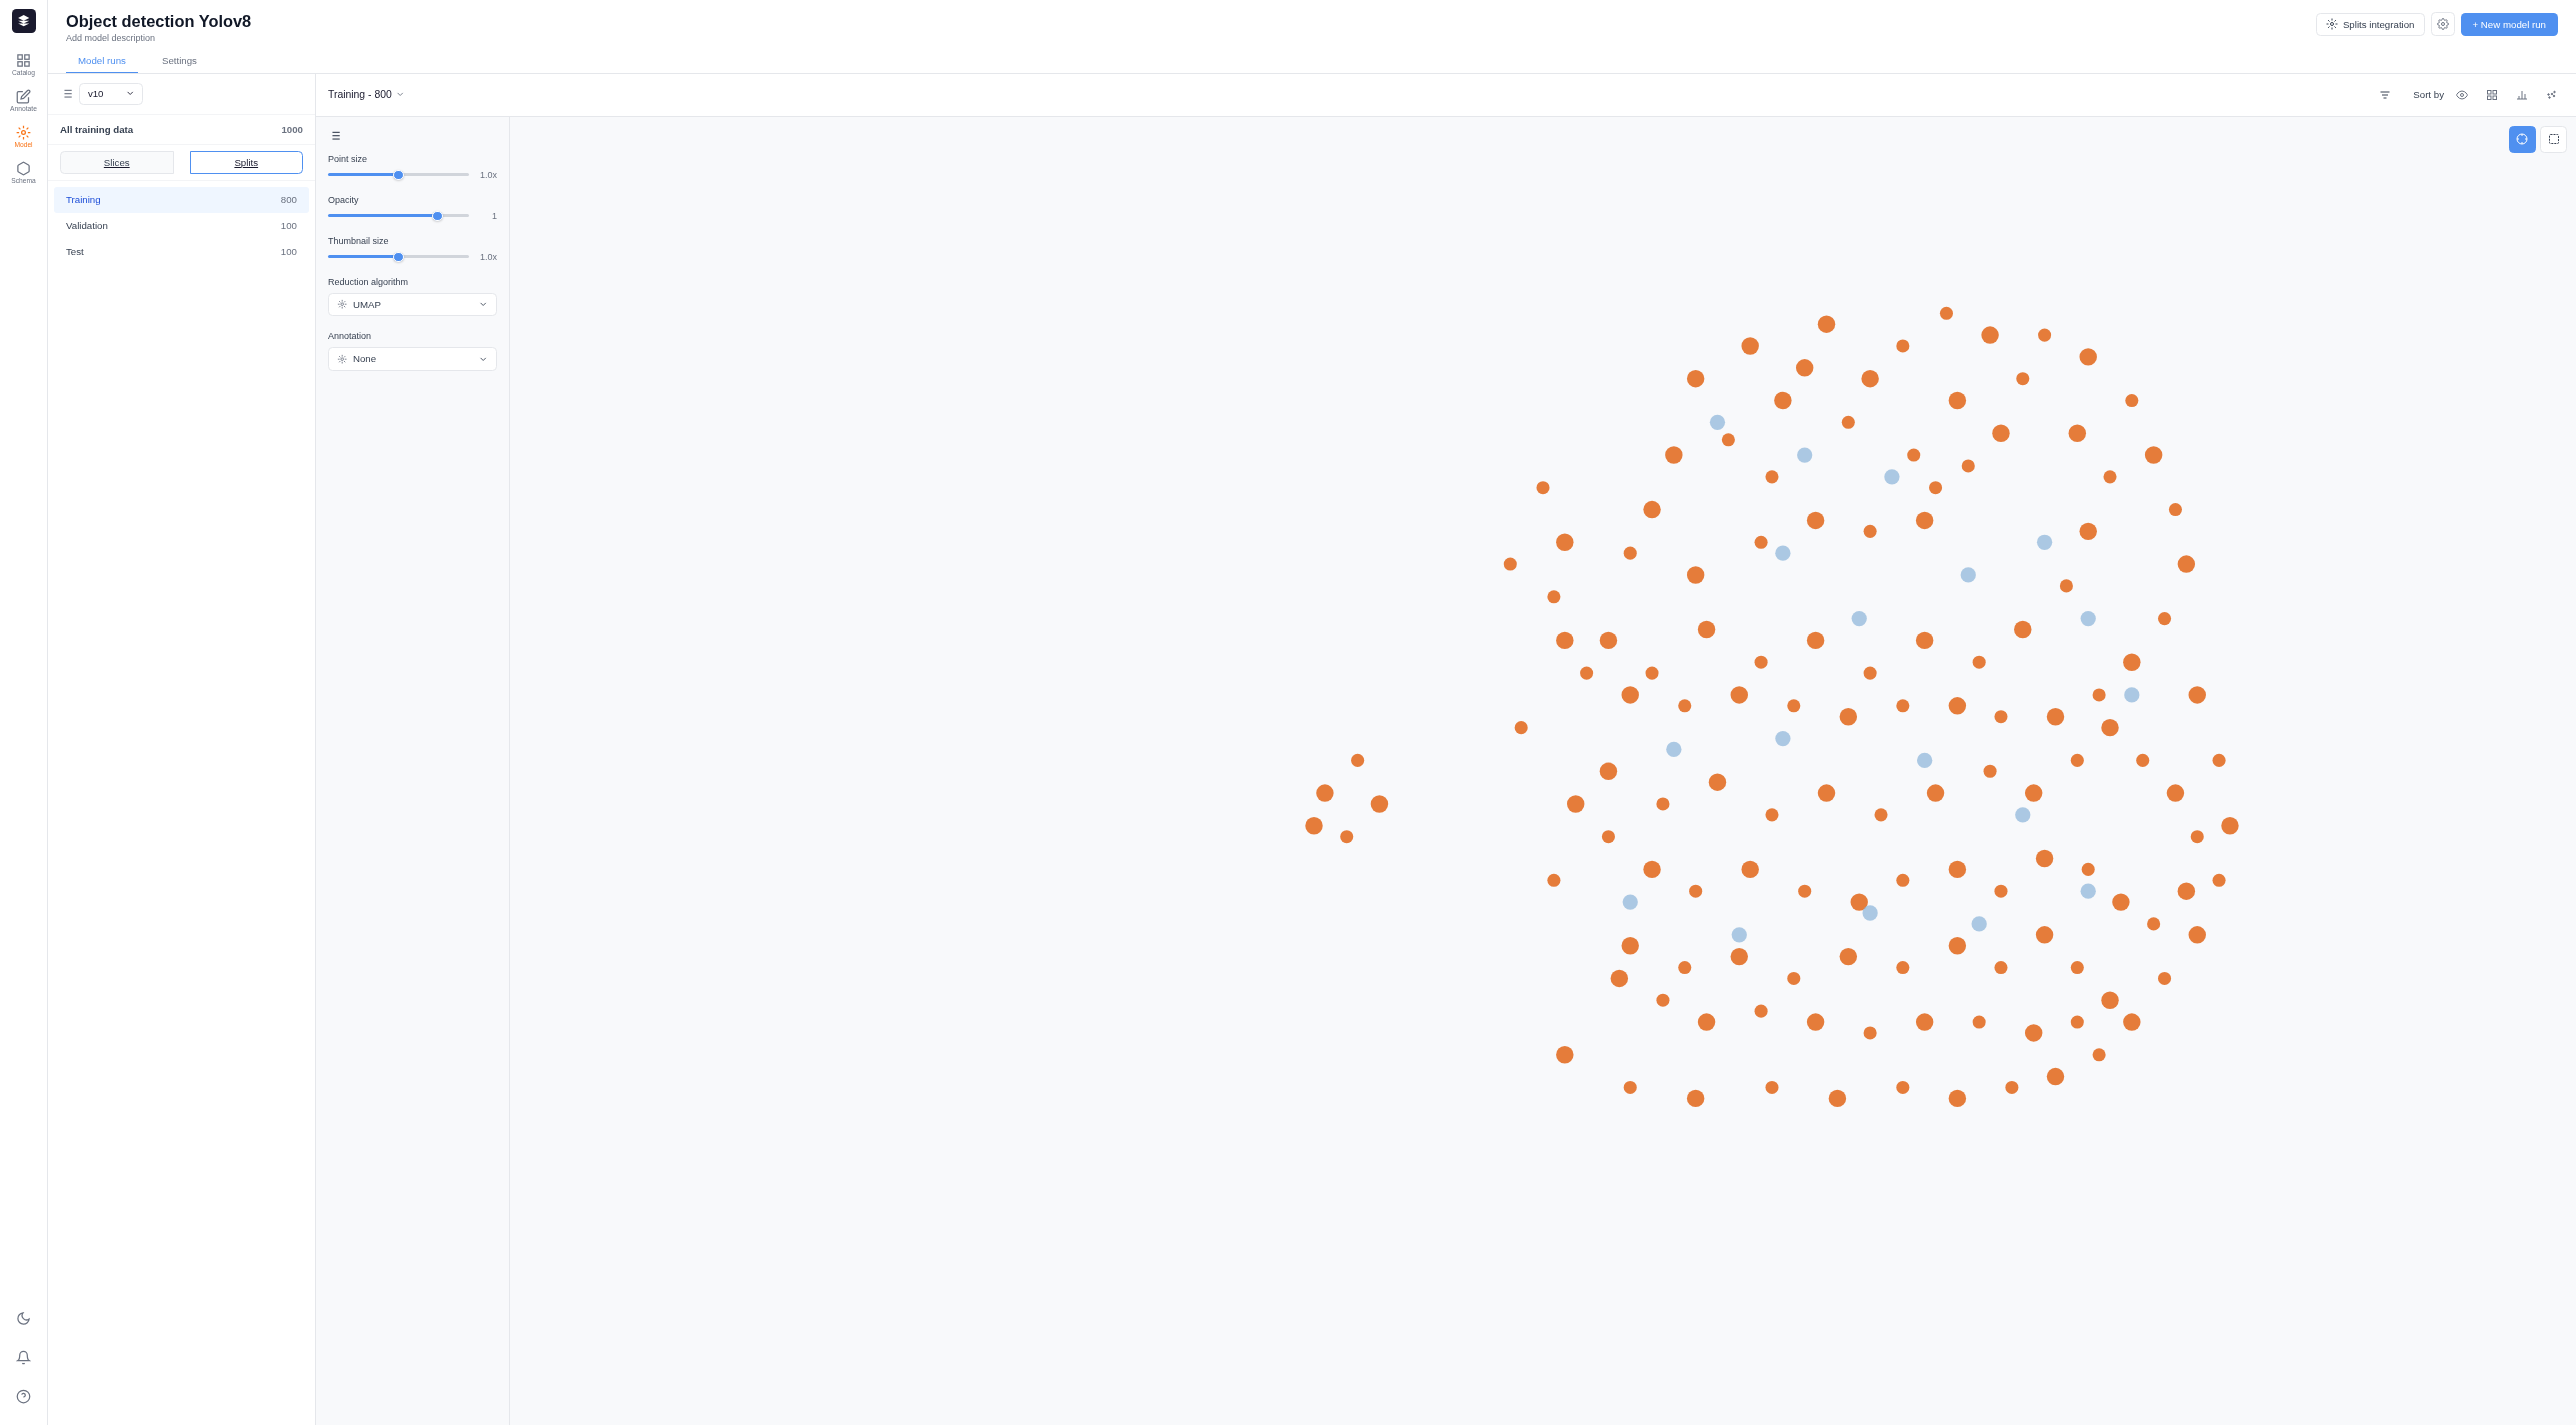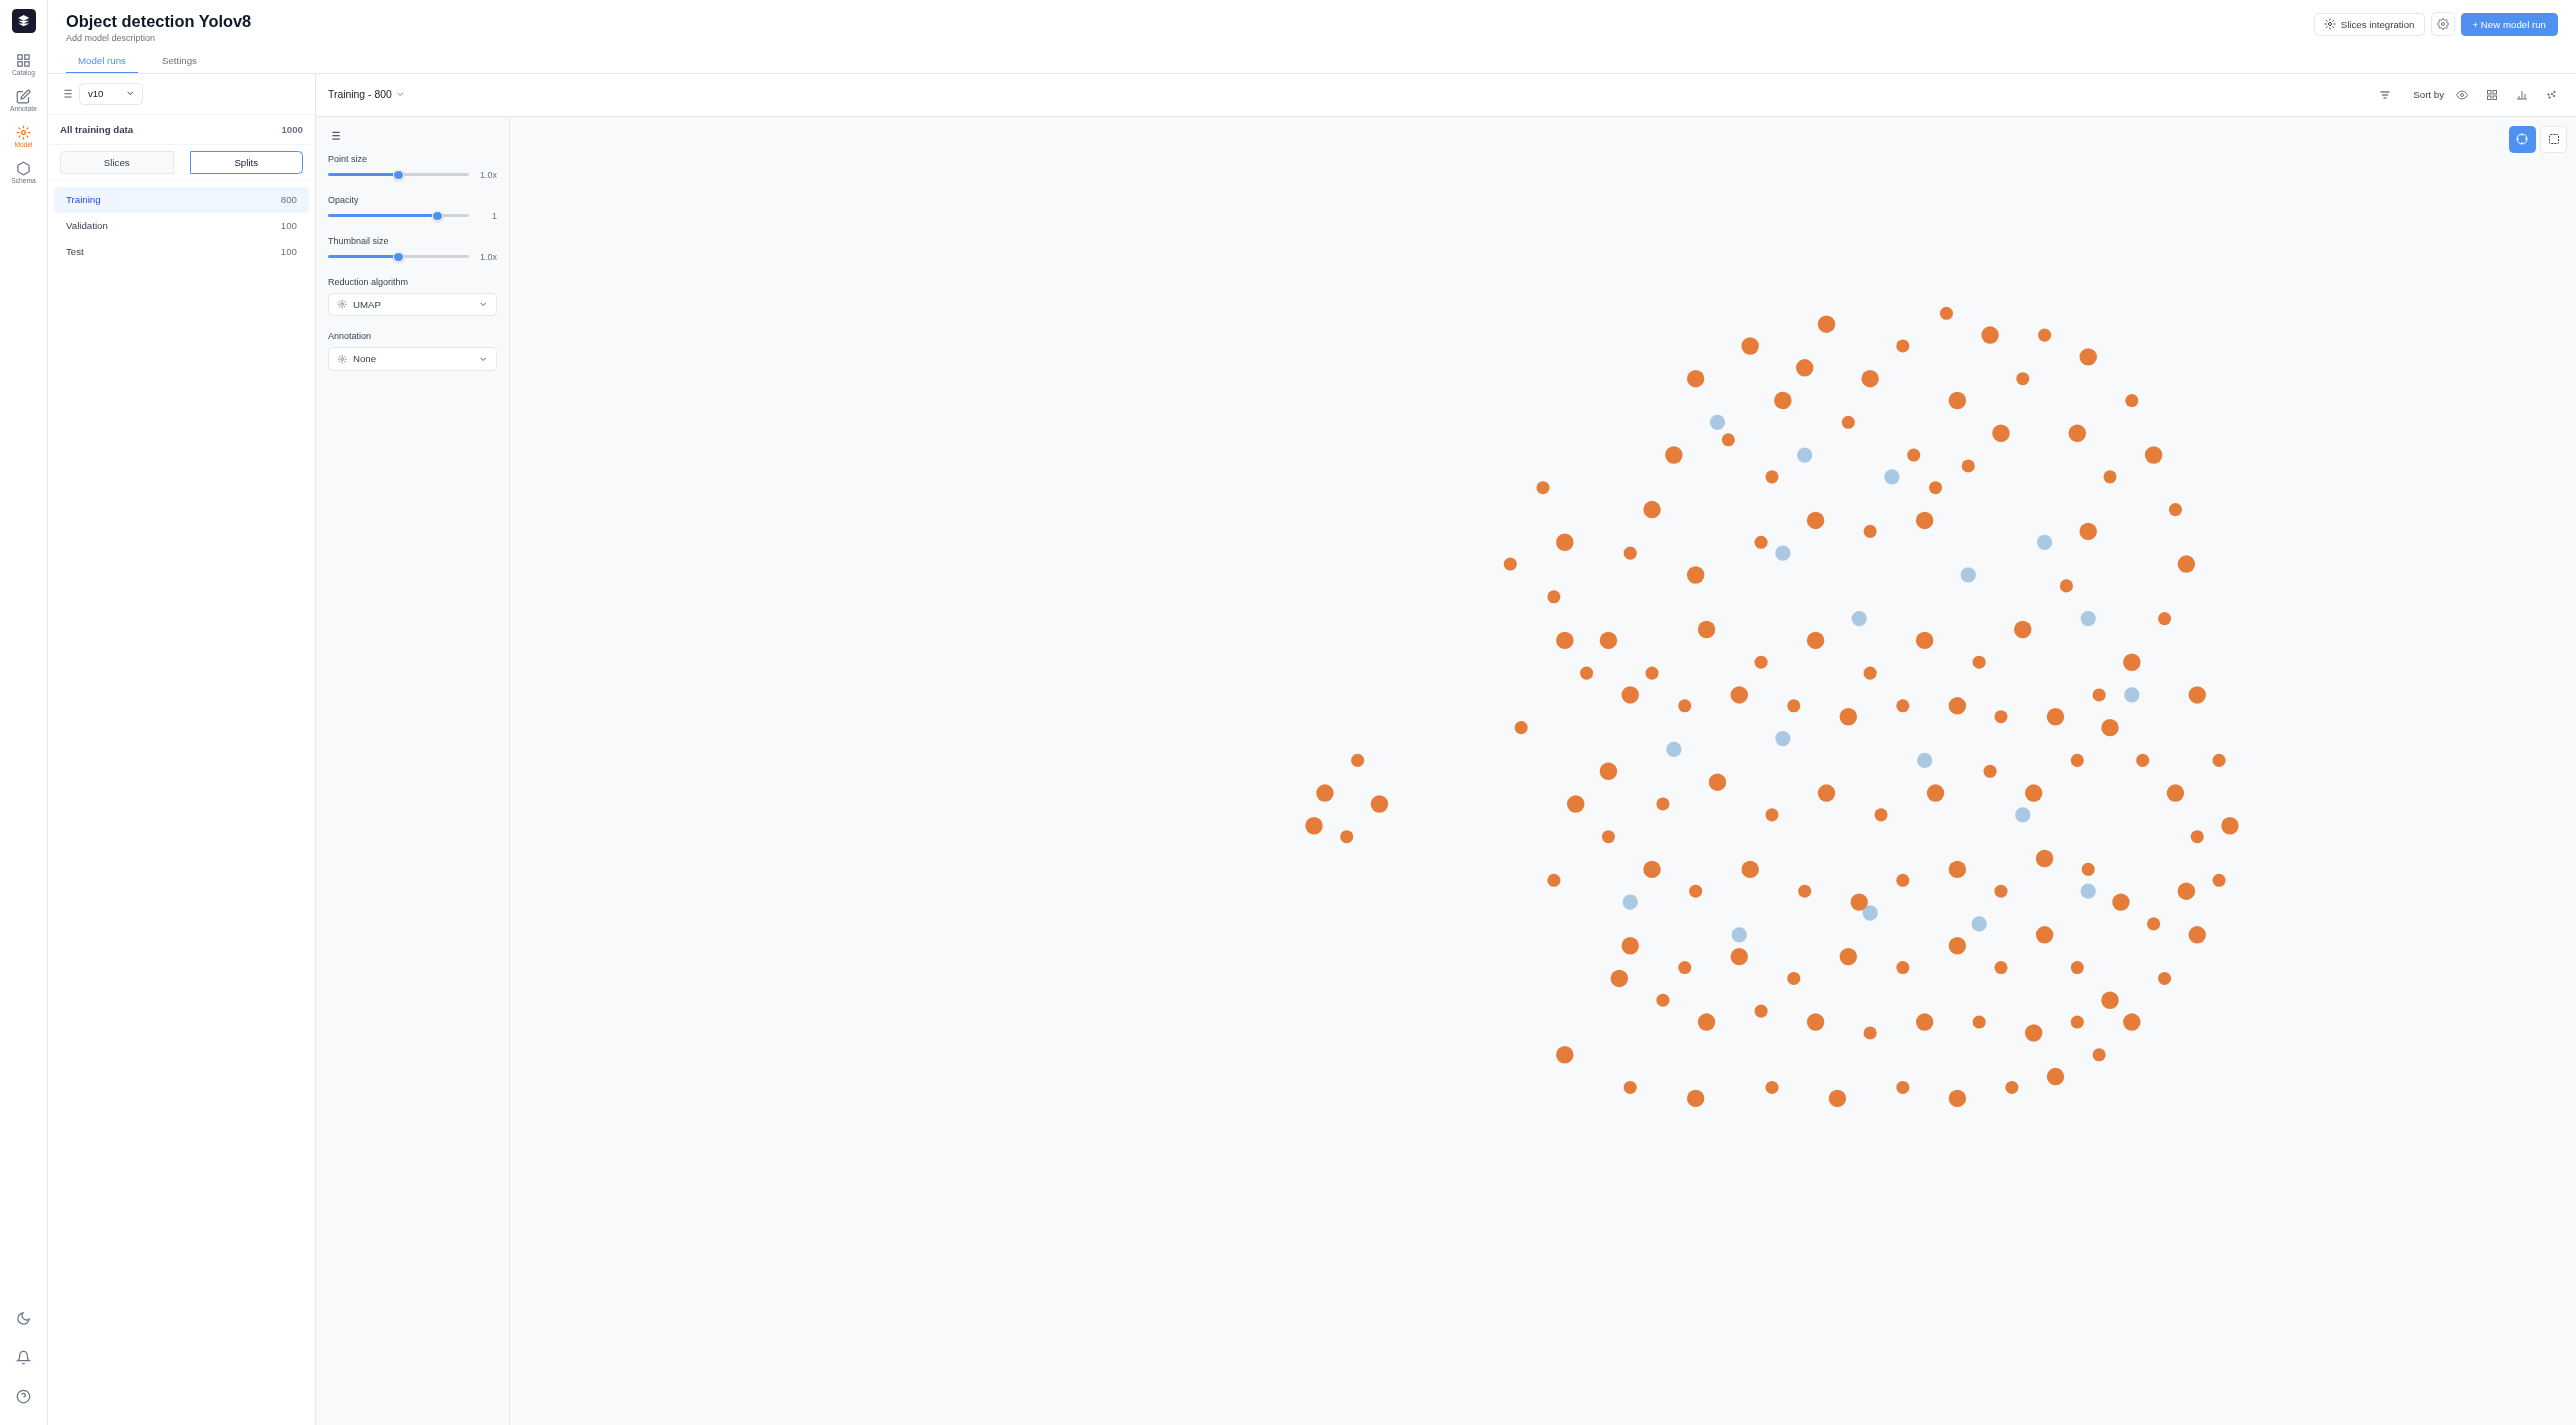--- a/index.html
+++ b/index.html
@@ -31,21 +31,21 @@
     
     .content { flex: 1; display: flex; overflow: hidden; }
 
     
     .left-panel { width: 268px; background: #fff; border-right: 0.7px solid #e5e7eb; display: flex; flex-direction: column; overflow-y: auto; }
     .version-dropdown { display: flex; align-items: center; gap: 21px; background: #fff; border: 0.7px solid #e5e7eb; border-radius: 4.5px; padding: 4.5px 7.5px; cursor: pointer; font-size: 9.7px; }
 
     .all-training { display: flex; justify-content: space-between; align-items: flex-start; padding: 9px 12px; border-bottom: 0.7px solid #f3f4f6; font-size: 9.7px; color: #374151; font-weight: 700; }
     .all-training-count { color: #6b7280; font-size: 9.7px; }
 
-    .splits-tabs { display: flex; padding: 6px 12px; gap: 16px; border-bottom: 0.7px solid #f3f4f6; }
+    .splits-tabs { display: flex; padding: 6px 12px; gap: 16px; border-bottom: 0.7px solid #f3f4f6; text-decoration: underline; }
     .split-tab { flex: 1; padding: 5.2px 9px; font-size: 9.7px; text-align: center; cursor: pointer; border: 0.7px solid #e5e7eb; background: #fff; color: #374151; }
     .split-tab:first-child { border-radius: 4.5px 0 0 4.5px; }
     .split-tab:last-child { border-radius: 0 4.5px 4.5px 0; border-left: none; }
     .split-tab.active { background: #fff; border-color: #4f90f0; color: #1a1a2e; font-weight: 500; border-left: 0.7px solid #4f90f0; }
     .split-tab:not(.active) { background: #f9fafb; }
 
     .split-items { padding: 6px 0; }
     .split-item { display: flex; justify-content: space-between; align-items: center; padding: 7.5px 12px; cursor: pointer; border-radius: 3px; margin: 0 6px; font-size: 9.7px; }
     .split-item.active { background: #eff6ff; }
     .split-item-name { font-weight: 500; color: #374151; }
@@ -166,21 +166,21 @@
       <div>
         <div class="header-title">Object detection Yolov8</div>
         <div class="header-subtitle">Add model description</div>
       </div>
       <div style="display:flex; align-items:center; gap:6px;">
         <button class="model-integration-btn">
           <svg width="12" height="12" viewBox="0 0 24 24" fill="none" stroke="currentColor" stroke-width="2">
               <circle cx="12" cy="12" r="3"></circle>
               <path d="M12 1v4M12 19v4M4.22 4.22l2.83 2.83M16.95 16.95l2.83 2.83M1 12h4M19 12h4M4.22 19.78l2.83-2.83M16.95 7.05l2.83-2.83"></path>
             </svg>
-          <span>Slices integration</span>
+          <span>Splits integration</span>
         </button>
         <div class="gear-btn">
           <svg width="12" height="12" viewBox="0 0 24 24" fill="none" stroke="currentColor" stroke-width="2">
               <circle cx="12" cy="12" r="3"></circle>
               <path d="M19.4 15a1.65 1.65 0 00.33 1.82l.06.06a2 2 0 010 2.83 2 2 0 01-2.83 0l-.06-.06a1.65 1.65 0 00-1.82-.33 1.65 1.65 0 00-1 1.51V21a2 2 0 01-4 0v-.09A1.65 1.65 0 009 19.4a1.65 1.65 0 00-1.82.33l-.06.06a2 2 0 01-2.83 0 2 2 0 010-2.83l.06-.06A1.65 1.65 0 004.68 15a1.65 1.65 0 00-1.51-1H3a2 2 0 010-4h.09A1.65 1.65 0 004.6 9a1.65 1.65 0 00-.33-1.82l-.06-.06a2 2 0 010-2.83 2 2 0 012.83 0l.06.06A1.65 1.65 0 009 4.68a1.65 1.65 0 001-1.51V3a2 2 0 014 0v.09a1.65 1.65 0 001 1.51 1.65 1.65 0 001.82-.33l.06-.06a2 2 0 012.83 0 2 2 0 010 2.83l-.06.06A1.65 1.65 0 0019.4 9a1.65 1.65 0 001.51 1H21a2 2 0 010 4h-.09a1.65 1.65 0 00-1.51 1z"></path>
             </svg>
         </div>
         <button class="new-model-btn">
           <span>+ New model run</span>
         </button>

